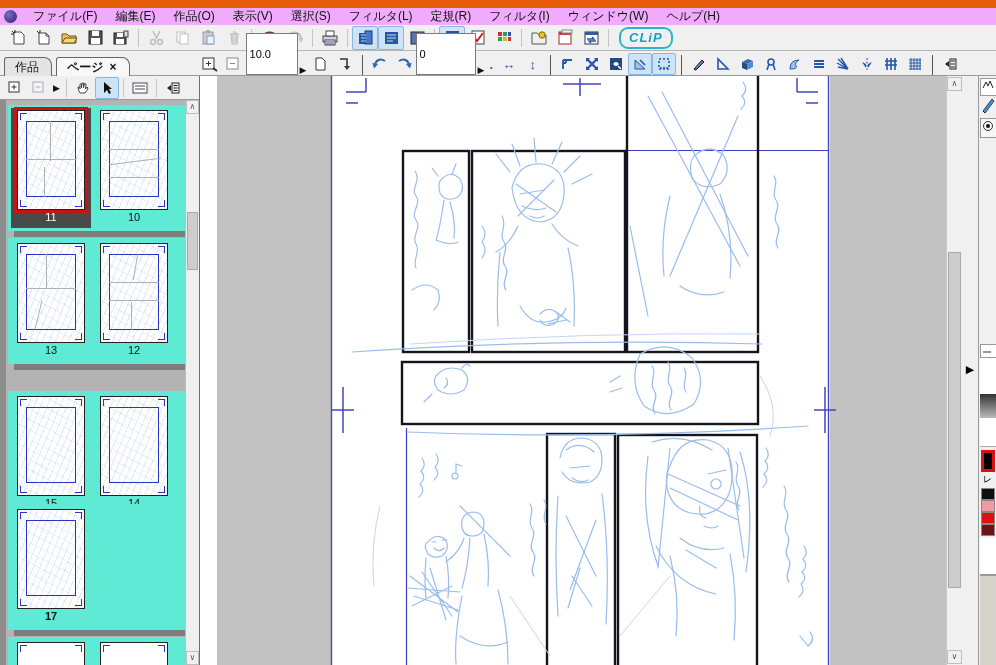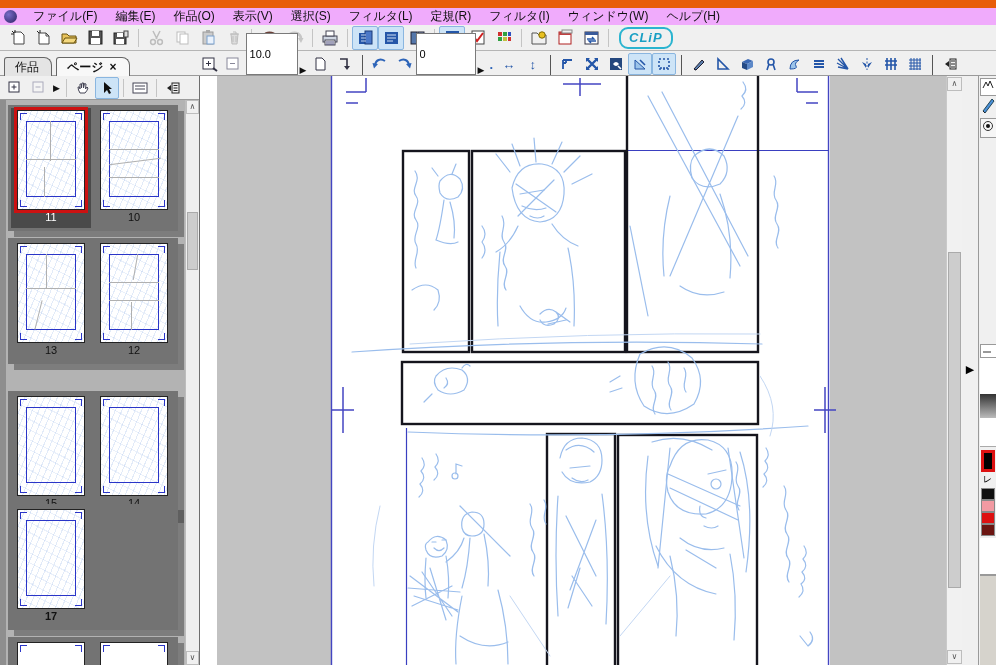--- a/index.html
+++ b/index.html
@@ -32,21 +32,21 @@
   .ib{width:22px;height:20px;display:flex;align-items:center;justify-content:center;border:1px solid transparent;border-radius:2px;}
   .ib.pressed{background:#cde4f7;border-color:#8ab6e0;}
   .bluetxt{color:#2456a8;font-weight:bold;font-size:13px;}
   
   .main{position:absolute;left:0;top:76px;width:996px;height:589px;}
   .leftpanel{position:absolute;left:0;top:0;width:200px;height:589px;background:#b3b3b3;border-right:1px solid #6e6e6e;box-sizing:border-box;}
   .lp-toolbar{position:absolute;left:0;top:0;width:199px;height:24px;background:#f0f0f0;border-bottom:1px solid #9a9a9a;
               display:flex;align-items:center;padding-left:3px;box-sizing:border-box;}
   .lp-body{position:absolute;left:0;top:24px;width:199px;height:565px;overflow:hidden;}
   .darkstrip{position:absolute;left:0;top:0;width:6px;height:565px;background:#8e8e8e;}
-  .card{position:absolute;left:8px;width:170px;height:126px;background:#737373;box-shadow:6px 6px 0 rgba(60,60,60,.45);}
+  .card{position:absolute;left:8px;width:192px;height:126px;background:#5eead4;box-shadow:6px 6px 0 rgba(60,60,60,.45);}
   .cell{position:absolute;top:3px;width:80px;height:120px;}
   .cell .tp{position:absolute;left:6px;top:2px;width:66px;height:98px;background:#fff;border:1px solid #222;}
   .cell .pnum{position:absolute;left:0;top:103px;width:80px;text-align:center;font-size:11px;color:#111;}
   .cell.sel{background:#4a4a4a;}
   .cell.sel .tp{outline:3px solid #cc1111;}
   .cell.sel .pnum{color:#fff;}
   .tp .frame{position:absolute;left:8px;top:10px;right:8px;bottom:12px;border:1px solid #2a35c8;}
   .tp .cm{position:absolute;width:6px;height:6px;border:1px solid #2a35c8;}
   .cm.tl{left:2px;top:2px;border-right:none;border-bottom:none;}
   .cm.tr{right:2px;top:2px;border-left:none;border-bottom:none;}

